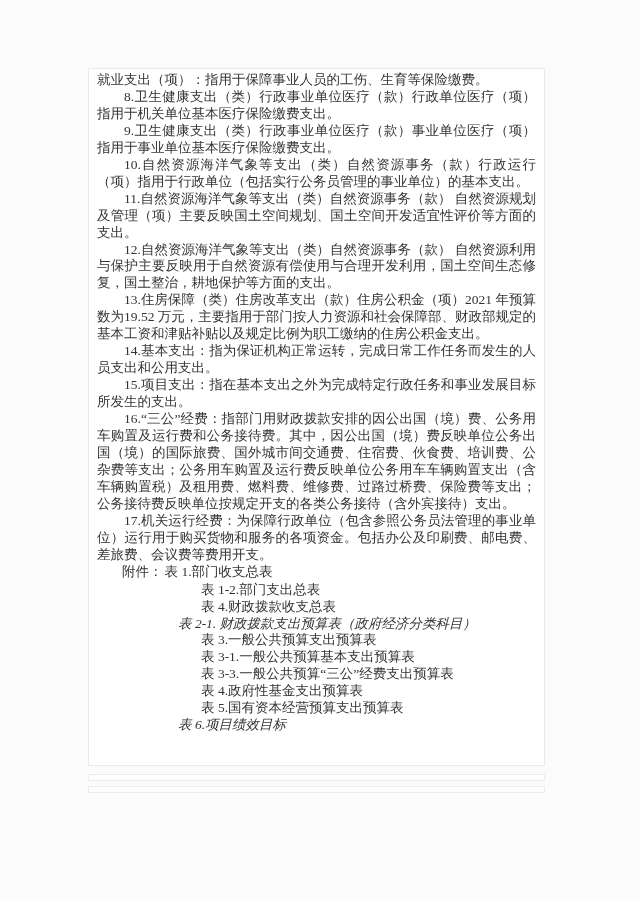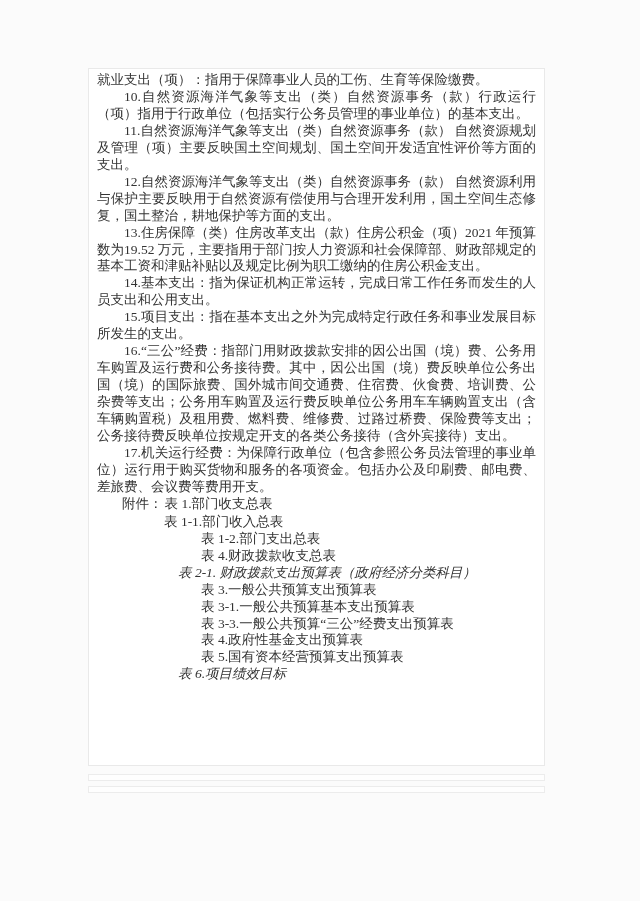--- a/index.html
+++ b/index.html
@@ -56,32 +56,33 @@
   .thin-bar.bar-2 { top: 786px; }
 </style>
 </head>
 <body>
 
 <div class="page">
 
   <div class="article-card">
 
     <p class="no-indent">就业支出（项）：指用于保障事业人员的工伤、生育等保险缴费。</p>
+    <p>8.卫生健康支出（类）行政事业单位医疗（款）行政单位医疗（项）指用于机关单位基本医疗保险缴费支出。</p>
+    <p>9.卫生健康支出（类）行政事业单位医疗（款）事业单位医疗（项）指用于事业单位基本医疗保险缴费支出。</p>
     <p>10.自然资源海洋气象等支出（类）自然资源事务（款）行政运行（项）指用于行政单位（包括实行公务员管理的事业单位）的基本支出。</p>
     <p>11.自然资源海洋气象等支出（类）自然资源事务（款） 自然资源规划及管理（项）主要反映国土空间规划、国土空间开发适宜性评价等方面的支出。</p>
     <p>12.自然资源海洋气象等支出（类）自然资源事务（款） 自然资源利用与保护主要反映用于自然资源有偿使用与合理开发利用，国土空间生态修复，国土整治，耕地保护等方面的支出。</p>
     <p>13.住房保障（类）住房改革支出（款）住房公积金（项）2021 年预算数为19.52 万元，主要指用于部门按人力资源和社会保障部、财政部规定的基本工资和津贴补贴以及规定比例为职工缴纳的住房公积金支出。</p>
     <p>14.基本支出：指为保证机构正常运转，完成日常工作任务而发生的人员支出和公用支出。</p>
     <p>15.项目支出：指在基本支出之外为完成特定行政任务和事业发展目标所发生的支出。</p>
     <p>16.“三公”经费：指部门用财政拨款安排的因公出国（境）费、公务用车购置及运行费和公务接待费。其中，因公出国（境）费反映单位公务出国（境）的国际旅费、国外城市间交通费、住宿费、伙食费、培训费、公杂费等支出；公务用车购置及运行费反映单位公务用车车辆购置支出（含车辆购置税）及租用费、燃料费、维修费、过路过桥费、保险费等支出；公务接待费反映单位按规定开支的各类公务接待（含外宾接待）支出。</p>
     <p>17.机关运行经费：为保障行政单位（包含参照公务员法管理的事业单位）运行用于购买货物和服务的各项资金。包括办公及印刷费、邮电费、差旅费、会议费等费用开支。</p>
 
     <div class="attachment-list">
       <p class="att-root"><span class="attachment-label">附件：</span><span>表 1.部门收支总表</span></p>
-      <p class="att-l1">表 1-1.部门收入总表</p>
       <p class="att-l2">表 1-2.部门支出总表</p>
       <p class="att-l2">表 4.财政拨款收支总表</p>
       <p class="att-l1b">表 2-1. 财政拨款支出预算表（政府经济分类科目）</p>
       <p class="att-l2">表 3.一般公共预算支出预算表</p>
       <p class="att-l2">表 3-1.一般公共预算基本支出预算表</p>
       <p class="att-l2">表 3-3.一般公共预算“三公”经费支出预算表</p>
       <p class="att-l2">表 4.政府性基金支出预算表</p>
       <p class="att-l2">表 5.国有资本经营预算支出预算表</p>
       <p class="att-l1b">表 6.项目绩效目标</p>
     </div>

